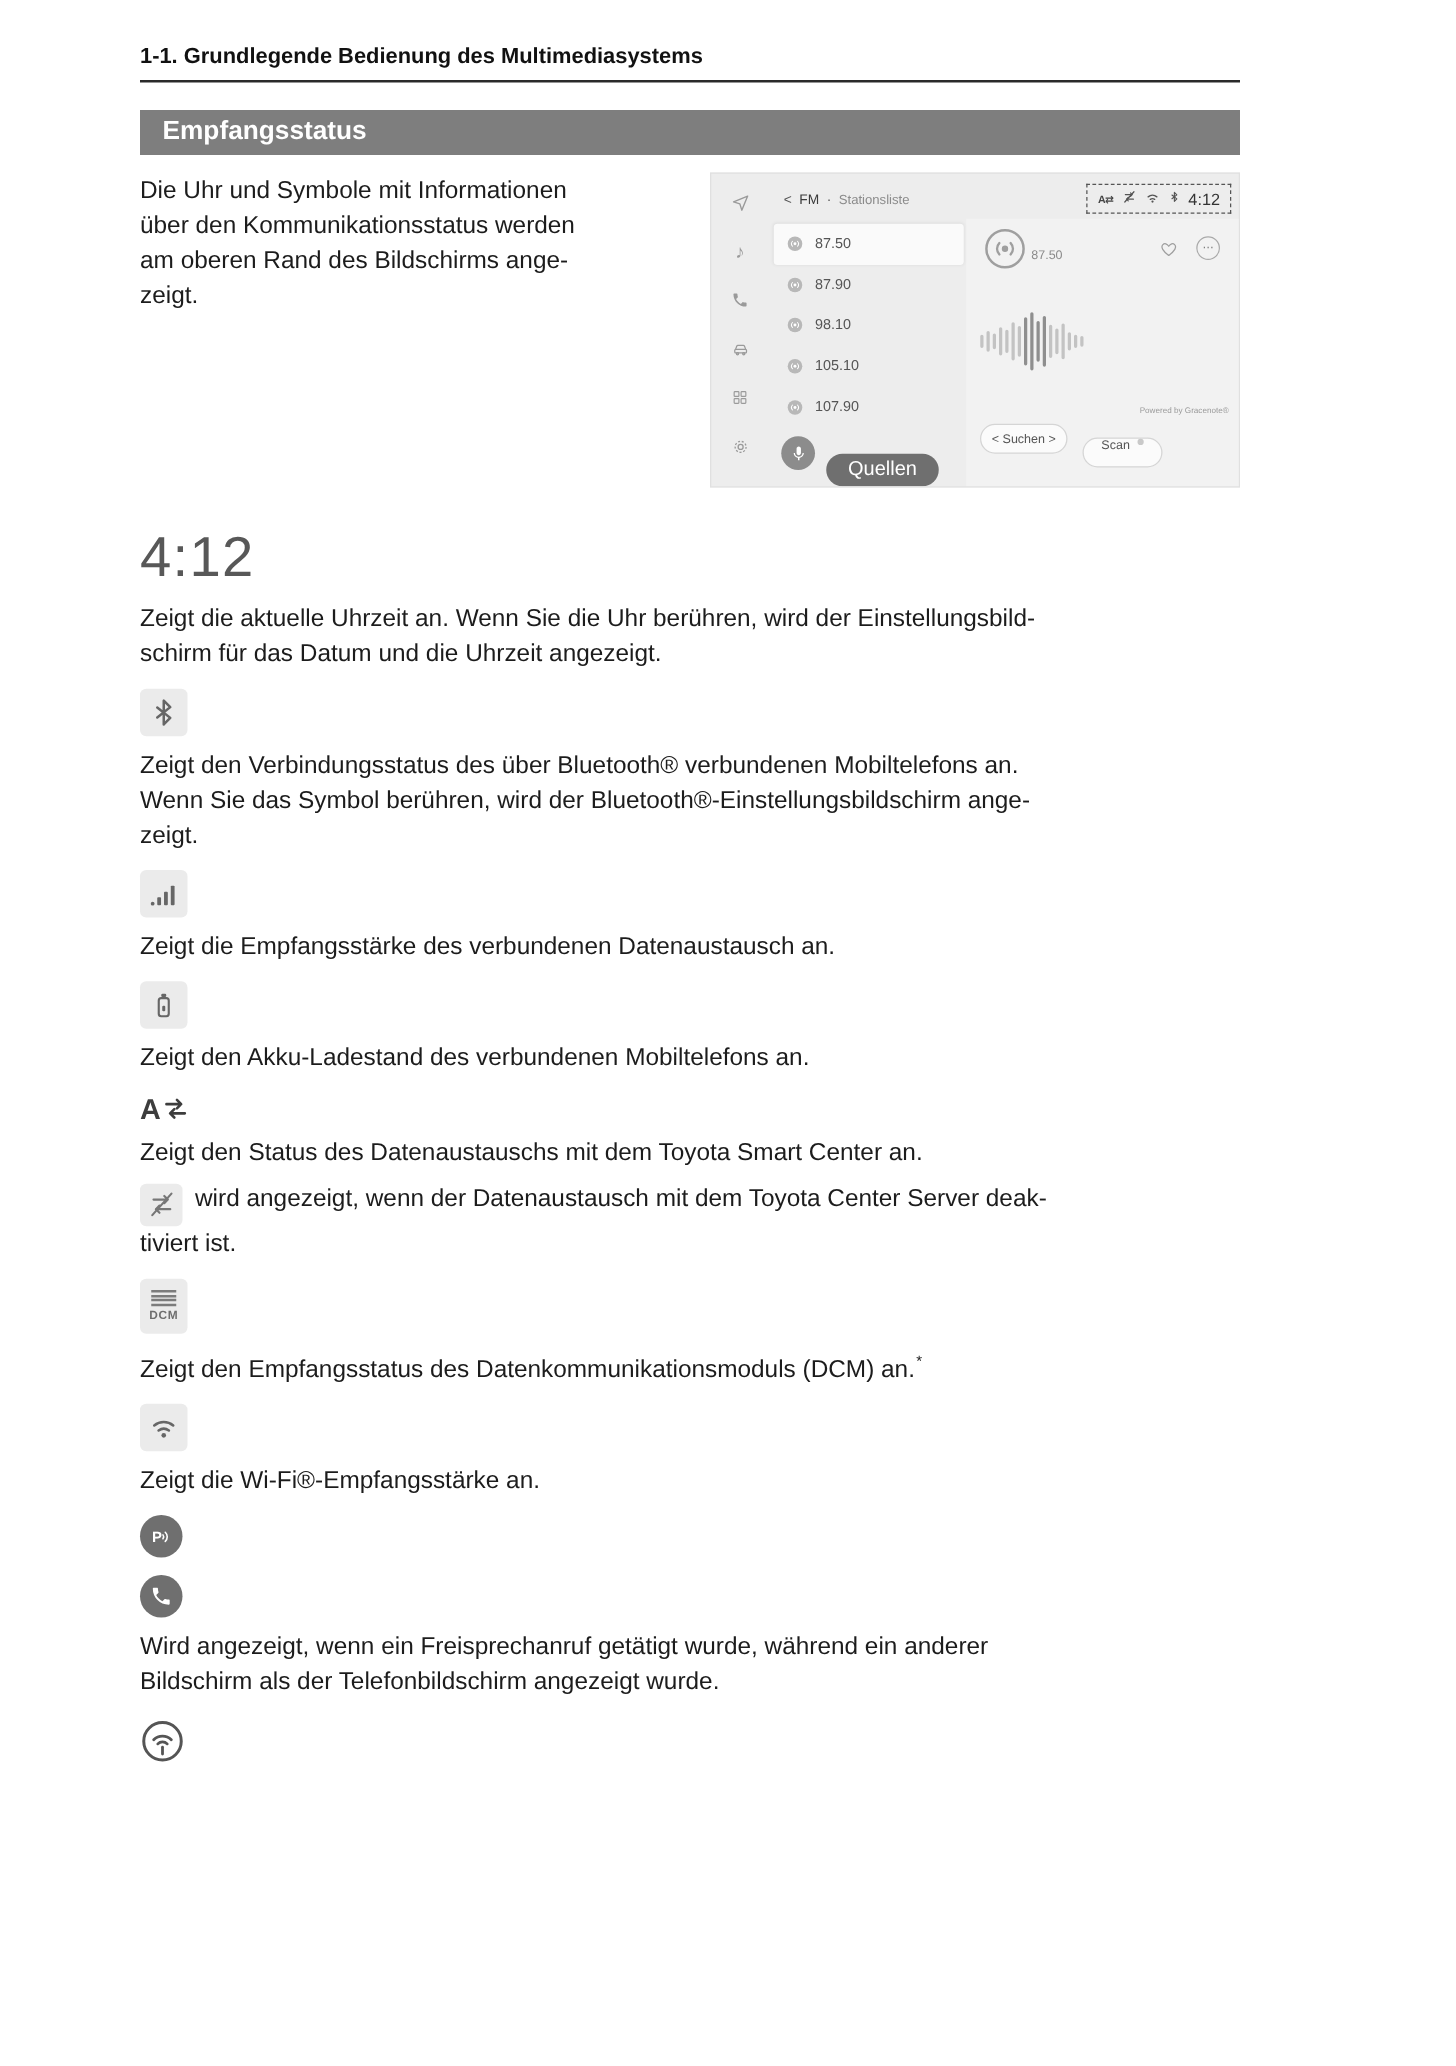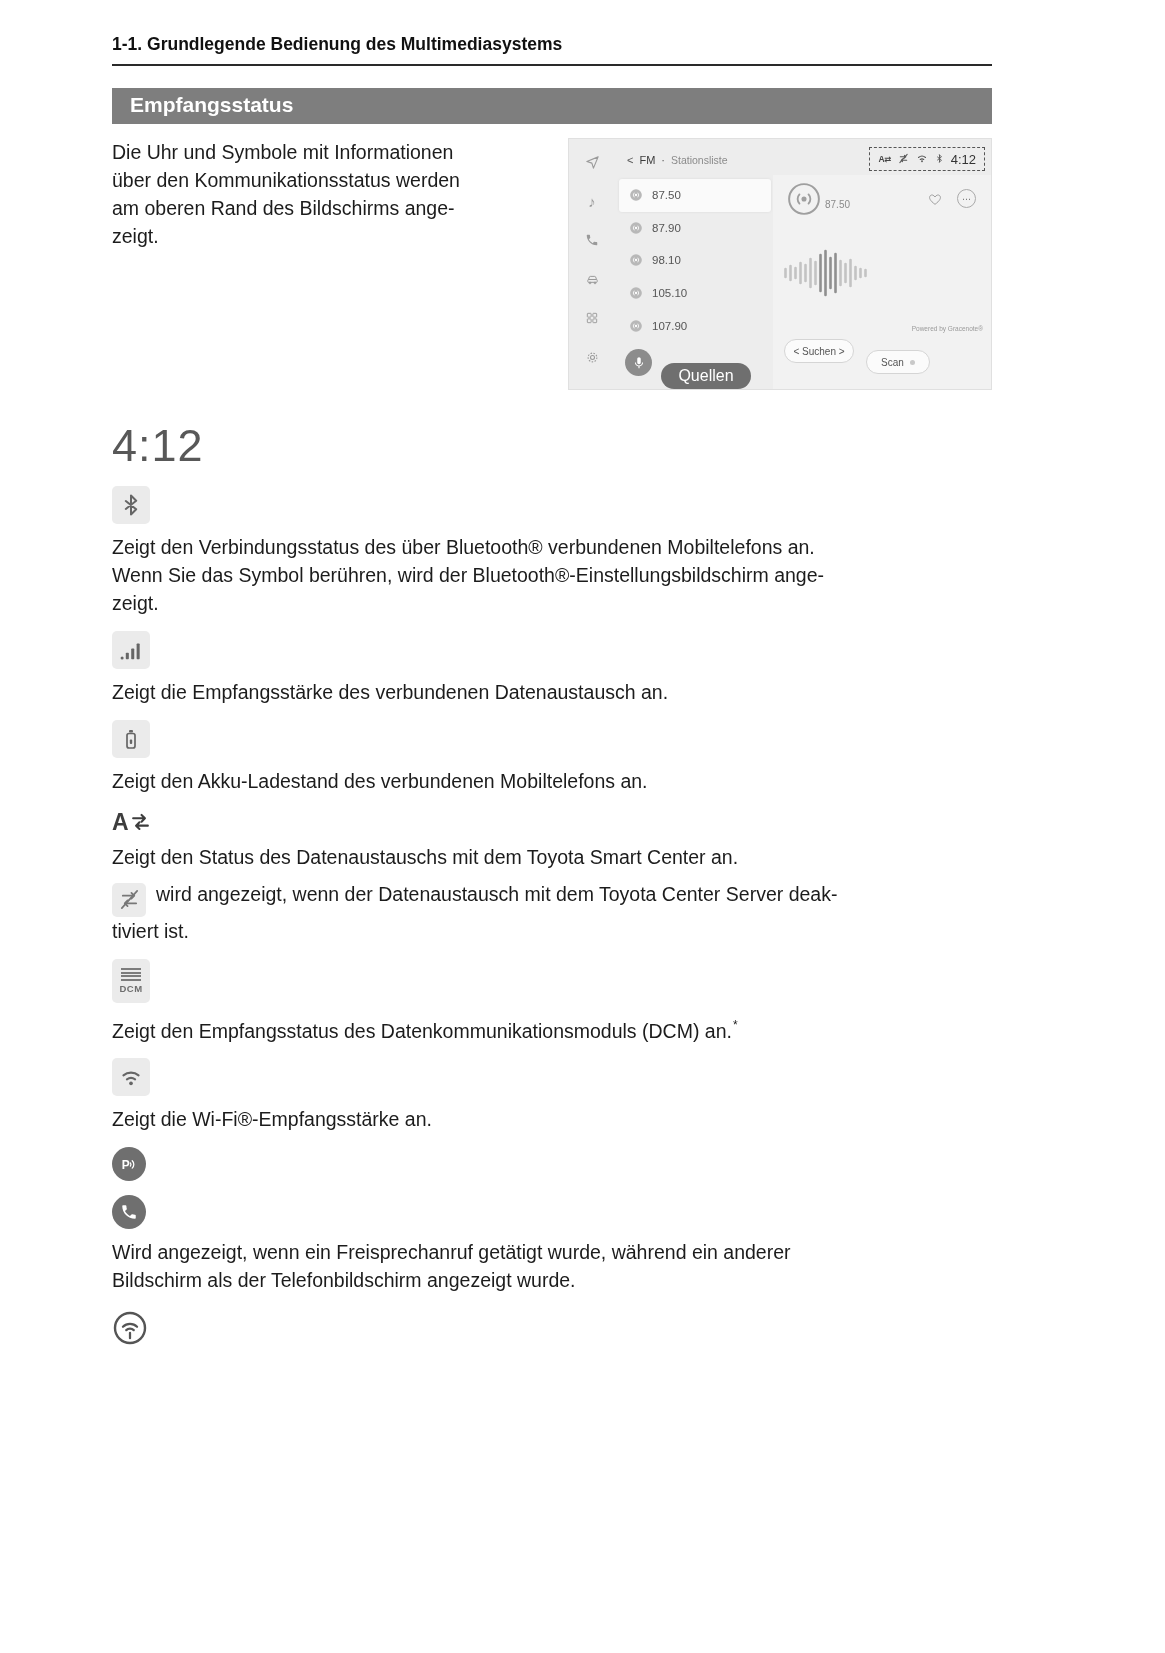--- a/index.html
+++ b/index.html
@@ -40,21 +40,21 @@
   .st-row.active{background:#fafafa;border-radius:3px;box-shadow:0 0 3px rgba(0,0,0,.08);}
   .np-icon{position:absolute;left:218px;top:43px;z-index:2;}
   .np-freq{position:absolute;left:256px;top:60px;font-size:10px;color:#8a8a8a;z-index:2;}
   .np-heart{position:absolute;left:358px;top:52px;z-index:2;}
   .np-more{position:absolute;left:388px;top:50px;width:17px;height:17px;border:1px solid #aaa;border-radius:50%;display:flex;align-items:center;justify-content:center;font-size:9px;color:#777;z-index:2;}
   .waveform{position:absolute;left:214px;top:108px;z-index:2;}
   .gracenote{position:absolute;right:8px;top:186px;font-size:6.5px;color:#9a9a9a;z-index:2;}
   .mic-btn{position:absolute;left:56px;bottom:13px;width:27px;height:27px;border-radius:50%;background:#8c8c8c;display:flex;align-items:center;justify-content:center;z-index:2;}
   .quellen-btn{position:absolute;left:92px;bottom:0;width:90px;height:26px;border-radius:13px;background:#6f6f6f;color:#fff;font-size:16px;display:flex;align-items:center;justify-content:center;z-index:2;}
   .suchen-btn{position:absolute;left:215px;bottom:26px;width:70px;height:24px;border-radius:12px;background:#fbfbfb;border:1px solid #d5d5d5;color:#555;font-size:10px;display:flex;align-items:center;justify-content:center;box-sizing:border-box;z-index:2;}
-  .scan-btn{position:absolute;left:297px;bottom:15px;width:64px;height:24px;border-radius:12px;background:#fbfbfb;border:1px solid #d5d5d5;color:#555;font-size:10px;display:flex;align-items:center;justify-content:center;box-sizing:border-box;z-index:2;}
+  .scan-btn{position:absolute;left:297px;bottom:15px;width:64px;height:24px;border-radius:12px;background:#fbfbfb;border:1px solid #d5d5d5;color:#555;font-size:10px;display:flex;align-items:flex-start;justify-content:center;box-sizing:border-box;z-index:2;}
   .scan-dot{width:5px;height:5px;border-radius:50%;background:#c9c9c9;margin-left:6px;}
 </style>
 </head>
 <body>
 
 <div class="page">
   <div class="content">
 
     <div class="chapter-header">1-1. Grundlegende Bedienung des Multimediasystems</div>
     <div class="rule"></div>
@@ -198,20 +198,22 @@
         <div class="quellen-btn">Quellen</div>
         <div class="suchen-btn">&lt; Suchen &gt;</div>
         <div class="scan-btn">
             <span>Scan</span>
             <span class="scan-dot"></span>
           </div>
       </div>
     </div>
 
     <div class="clock-large">4:12</div>
+    <p class="body">Zeigt die aktuelle Uhrzeit an. Wenn Sie die Uhr berühren, wird der Einstellungsbild-
+schirm für das Datum und die Uhrzeit angezeigt.</p>
 
     <div class="ib">
         <svg viewBox="0 0 24 24" width="24" height="24">
           <path d="M12 2.5v19M12 2.5l5.2 5.2L6.8 16M12 21.5l5.2-5.2L6.8 8" fill="none" stroke="#666" stroke-width="2" stroke-linecap="round" stroke-linejoin="round"></path>
         </svg>
       </div>
     <p class="body">Zeigt den Verbindungsstatus des über Bluetooth® verbundenen Mobiltelefons an.
 Wenn Sie das Symbol berühren, wird der Bluetooth®-Einstellungsbildschirm ange-
 zeigt.</p>
 

